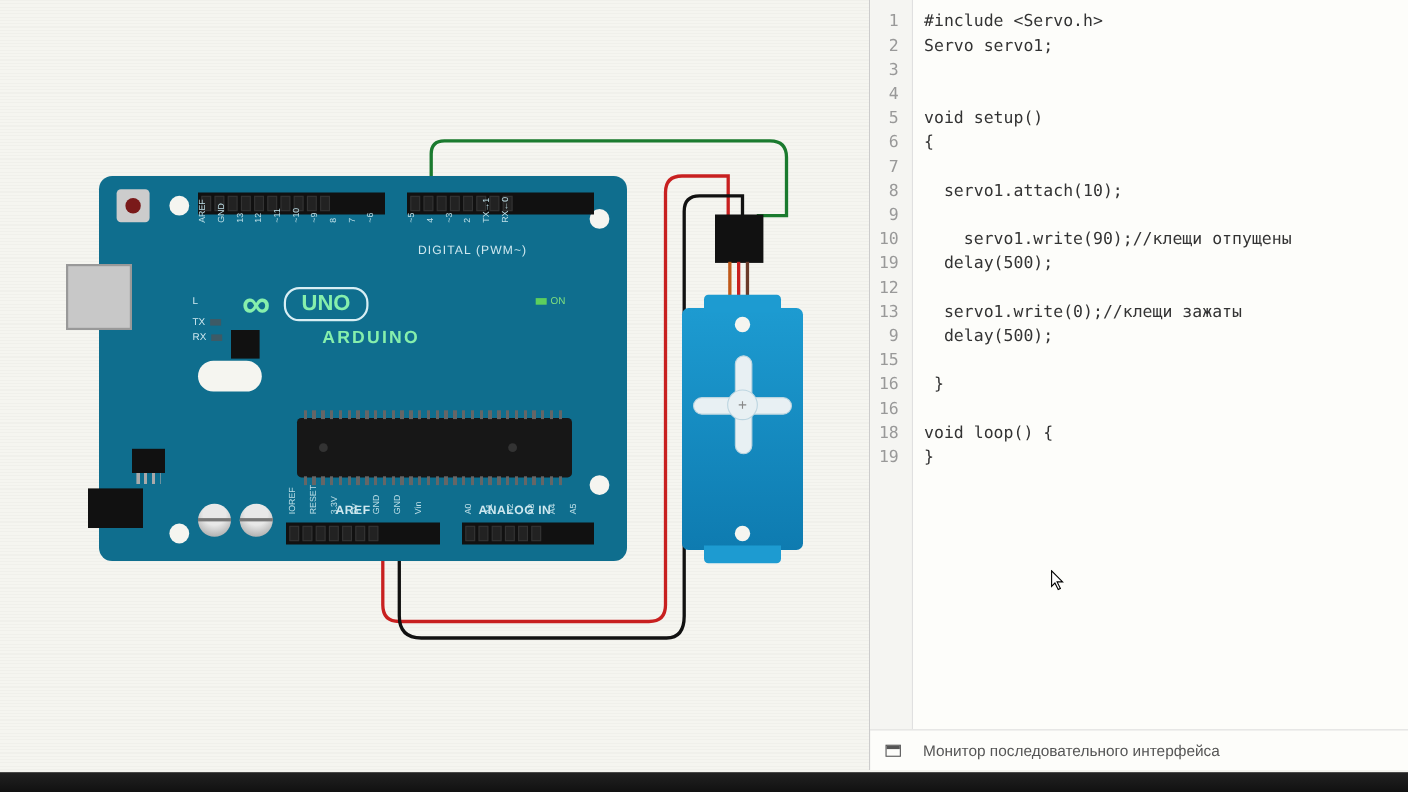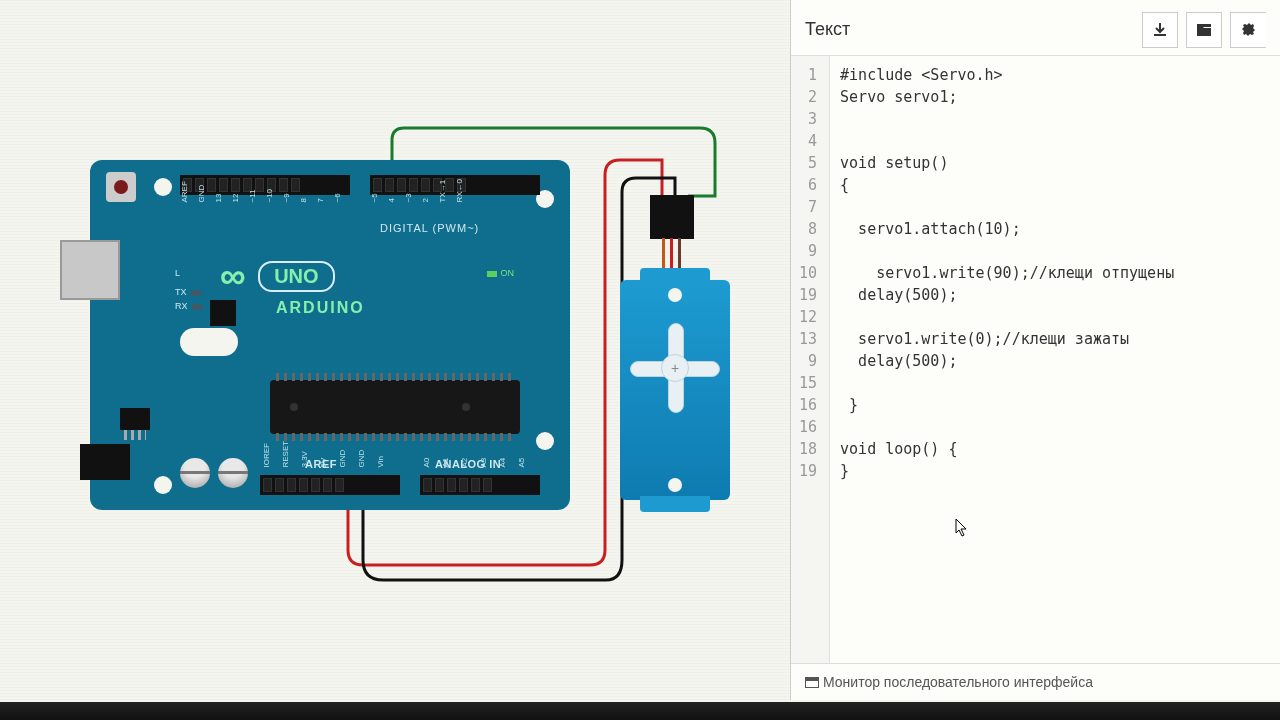--- a/index.html
+++ b/index.html
@@ -70,21 +70,21 @@
     white-space: pre;
     color: #333;
   }
   .serial-monitor {
     border-top: 1px solid #ddd;
     padding: 10px 14px;
     font-size: 14px;
     color: #555;
     display: flex;
     align-items: center;
-    gap: 4px;
+    gap: 20px;
   }
   .serial-monitor .icon {
     display: inline-block;
     width: 14px; height: 11px;
     border: 1px solid #555;
     position: relative;
   }
   .serial-monitor .icon::before {
     content: '';
     position: absolute;
@@ -201,21 +201,21 @@
     padding: 2px 14px;
     font-size: 20px;
     font-weight: bold;
     vertical-align: middle;
   }
   .arduino-text {
     font-size: 16px;
     letter-spacing: 2px;
     font-weight: bold;
     margin-top: 2px;
-    margin-left: 56px;
+    margin-left: 73px;
   }
   .small-chip {
     position: absolute;
     left: 120px; top: 140px;
     width: 26px; height: 26px;
     background: #111;
   }
   .vreg {
     position: absolute;
     left: 30px; bottom: 80px;
@@ -517,41 +517,20 @@
       <div class="horn">
         <div class="horn-arm h"></div>
         <div class="horn-arm v"></div>
         <div class="horn-center"></div>
       </div>
     </div>
 
   </div>
 
   <div class="code-panel">
-    <div class="code-header">
-      <div class="code-title">Текст</div>
-      <div class="toolbar-buttons">
-        <div class="tb-btn" title="download">
-          <svg width="16" height="16" viewBox="0 0 16 16">
-              <path d="M8 1v8M4 6l4 4 4-4M2 13h12" stroke="#333" stroke-width="2" fill="none"></path>
-            </svg>
-        </div>
-        <div class="tb-btn" title="open">
-          <svg width="16" height="14" viewBox="0 0 16 14">
-              <path d="M1 3h5l2 2h7v8H1z" fill="#333"></path>
-              <rect x="1" y="1" width="14" height="3" fill="#333"></rect>
-            </svg>
-        </div>
-        <div class="tb-btn" title="share" style="border-right:none;">
-          <svg width="16" height="16" viewBox="0 0 16 16">
-              <path d="M8 1l2 2 2-1 1 2-1 2 2 2-2 2 1 2-2 1-2-1-2 2-2-2-2 1-1-2 1-2-2-2 2-2-1-2 2-1 2 1z" fill="#333"></path>
-            </svg>
-        </div>
-      </div>
-    </div>
     <div class="code-body">
       <div class="gutter" id="gutter">
           <div>1</div>
           <div>2</div>
           <div>3</div>
           <div>4</div>
           <div>5</div>
           <div>6</div>
           <div>7</div>
           <div>8</div>

